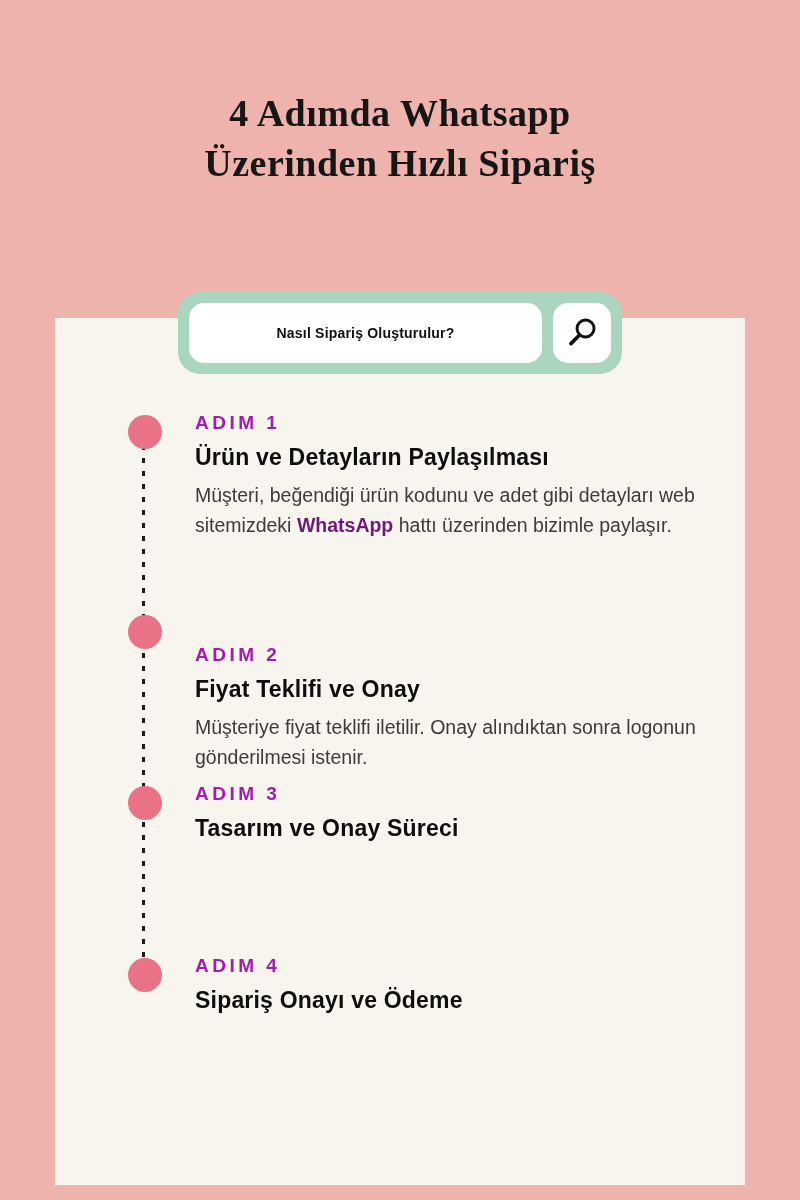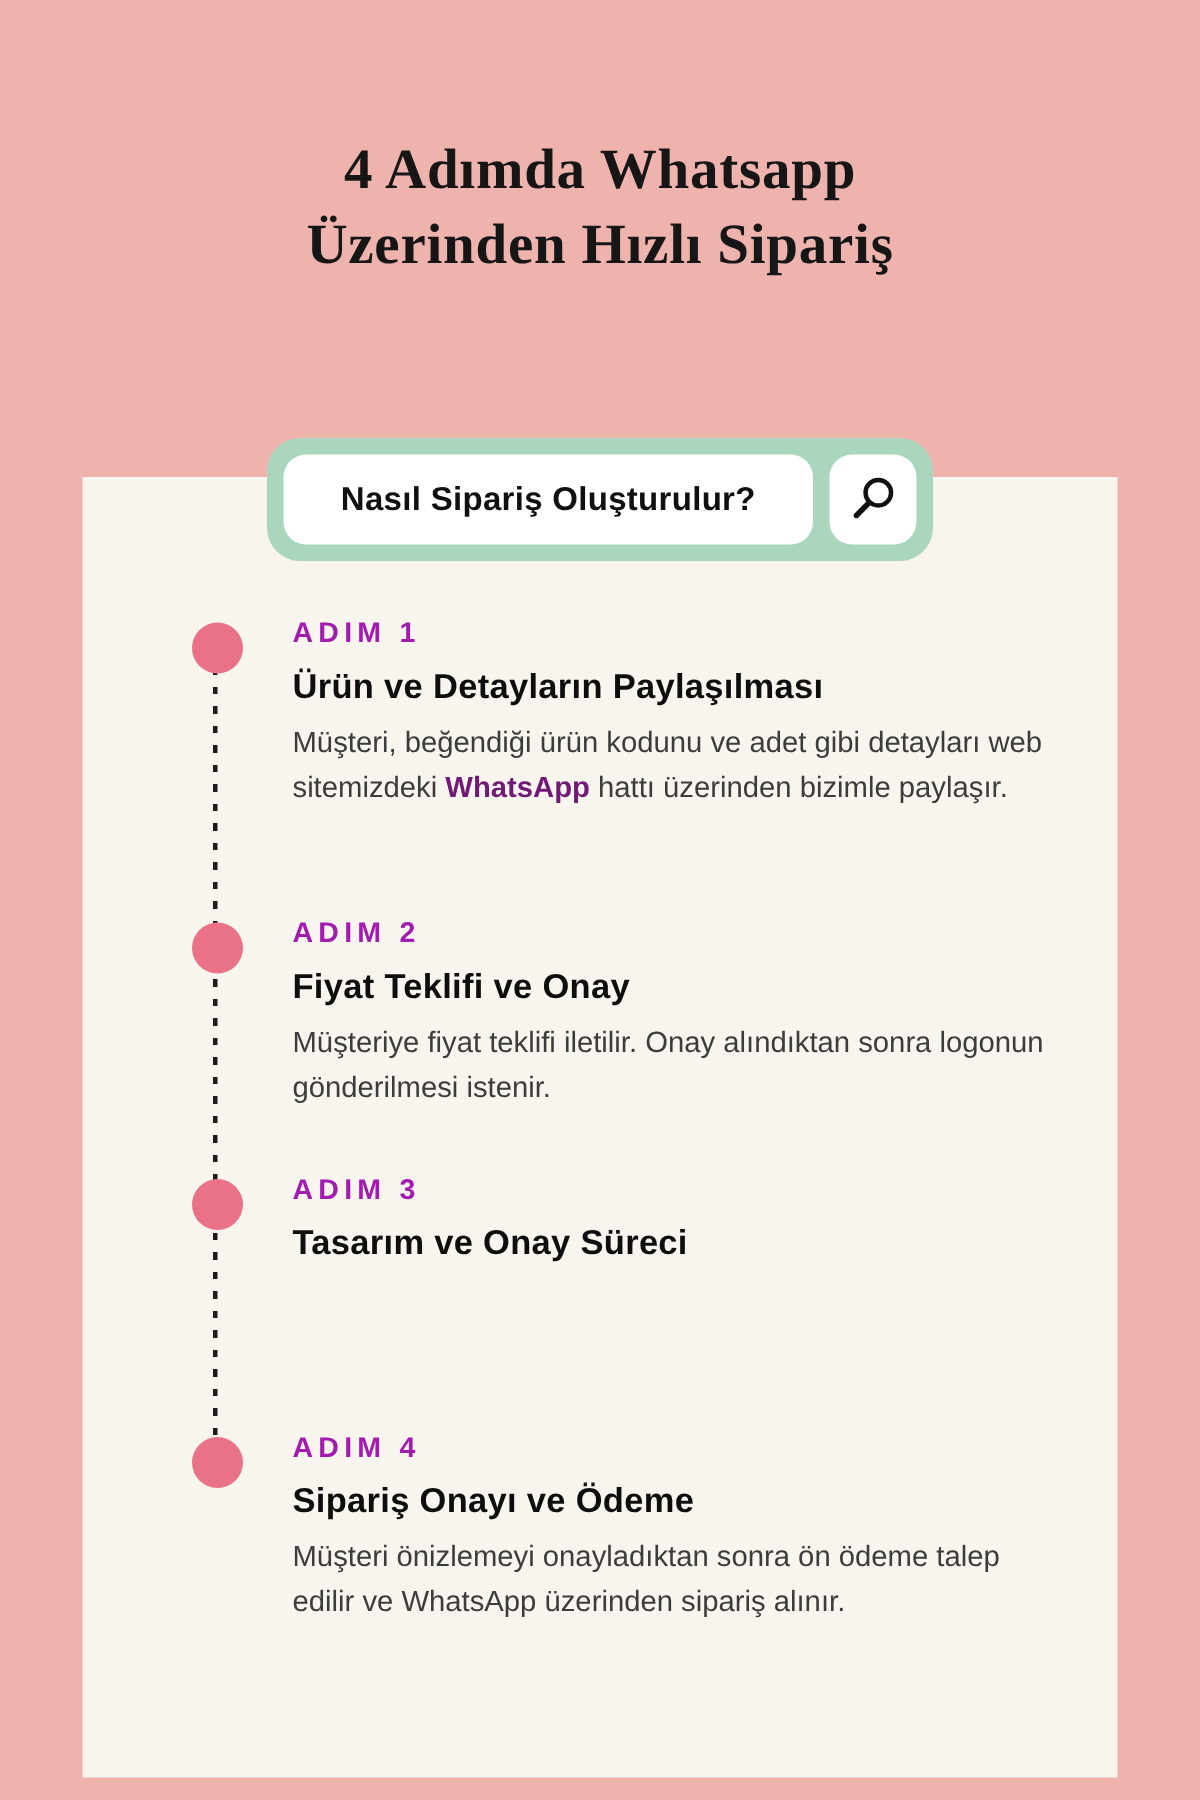--- a/index.html
+++ b/index.html
@@ -47,21 +47,21 @@
   }
   .search-pill {
     flex:1;
     height:60px;
     background:#ffffff;
     border-radius:15px;
     display:flex;
     align-items:center;
     justify-content:center;
     font-weight:700;
-    font-size:22px;
+    font-size:14px;
     color:#101010;
     letter-spacing:0.2px;
     cursor:pointer;
   }
   .search-btn {
     width:58px;
     height:60px;
     background:#ffffff;
     border:none;
     border-radius:15px;
@@ -90,21 +90,21 @@
   .dot.d3 { top:786px; }
   .dot.d4 { top:958px; }
 
   
   .step {
     position:absolute;
     left:195px;
     width:515px;
   }
   .step.s1 { top:412px; }
-  .step.s2 { top:612px; }
+  .step.s2 { top:644px; }
   .step.s3 { top:783px; }
   .step.s4 { top:955px; }
 
   .adim-label {
     font-size:19px;
     letter-spacing:3.5px;
     font-weight:600;
     color:#a21caf;
   }
   .step-title {
@@ -162,14 +162,13 @@
 </div>
 
 <div class="step s3">
   <div class="adim-label">ADIM 3</div>
   <div class="step-title">Tasarım ve Onay Süreci</div>
 </div>
 
 <div class="step s4">
   <div class="adim-label">ADIM 4</div>
   <div class="step-title">Sipariş Onayı ve Ödeme</div>
-  <div class="step-body"><span>Müşteri önizlemeyi onayladıktan sonra ön ödeme talep edilir ve WhatsApp üzerinden sipariş alınır.</span><b></b><span></span></div>
 </div>
 
 </body></html>

